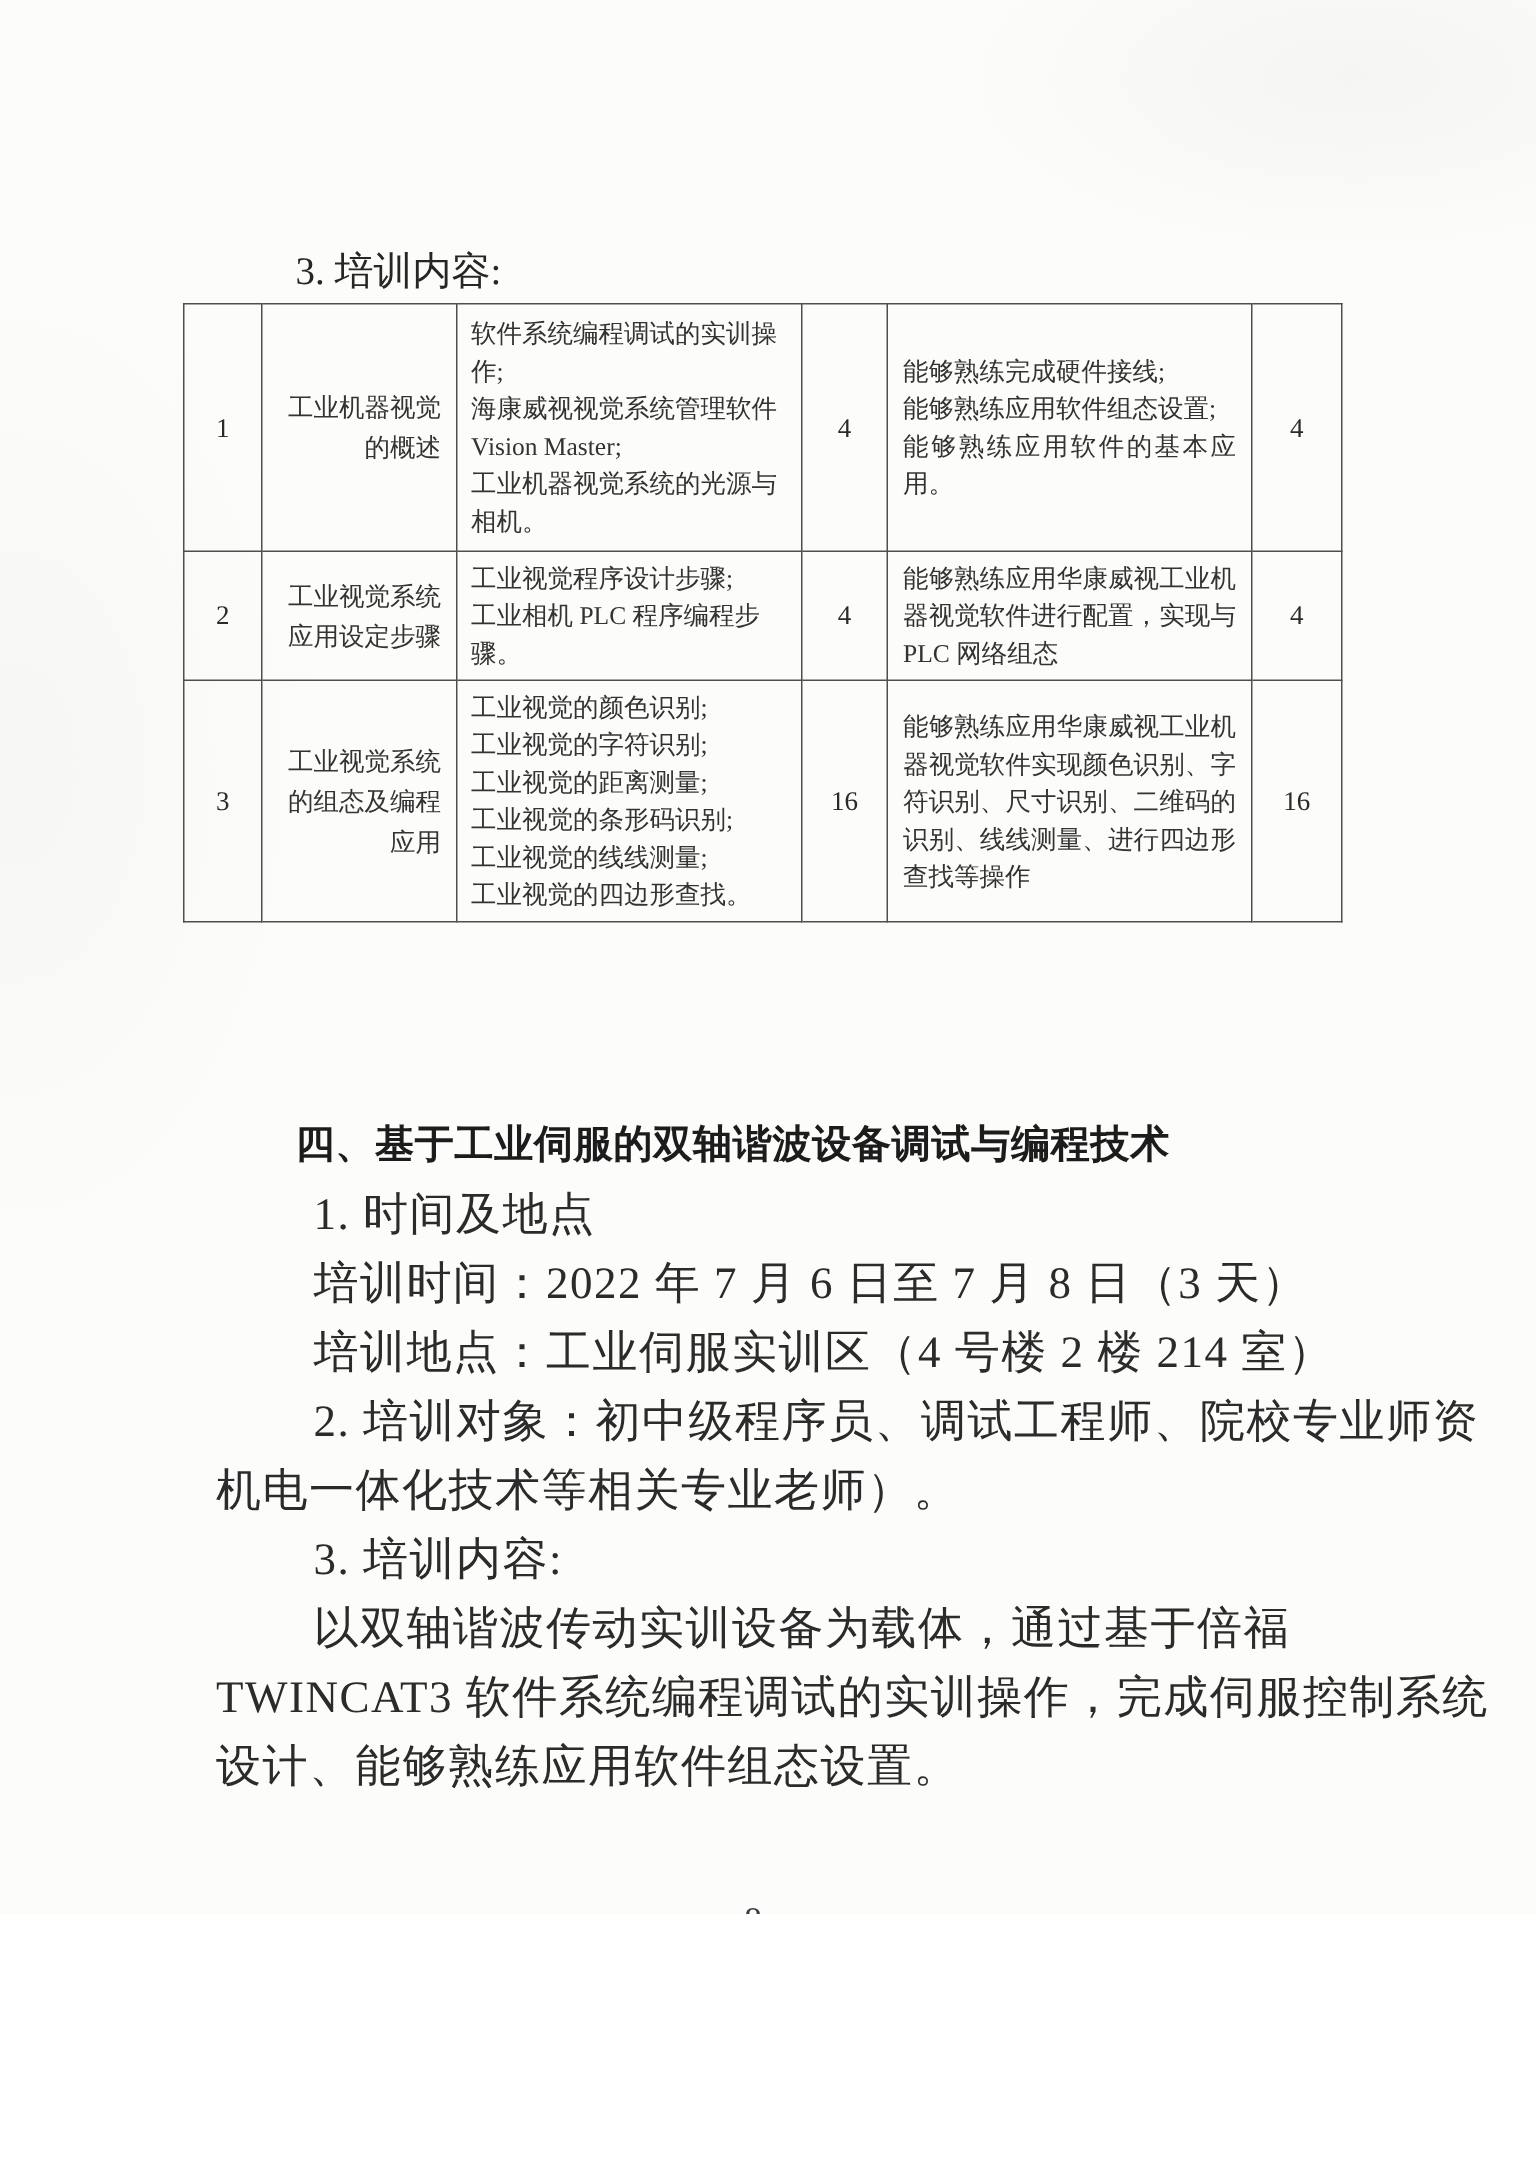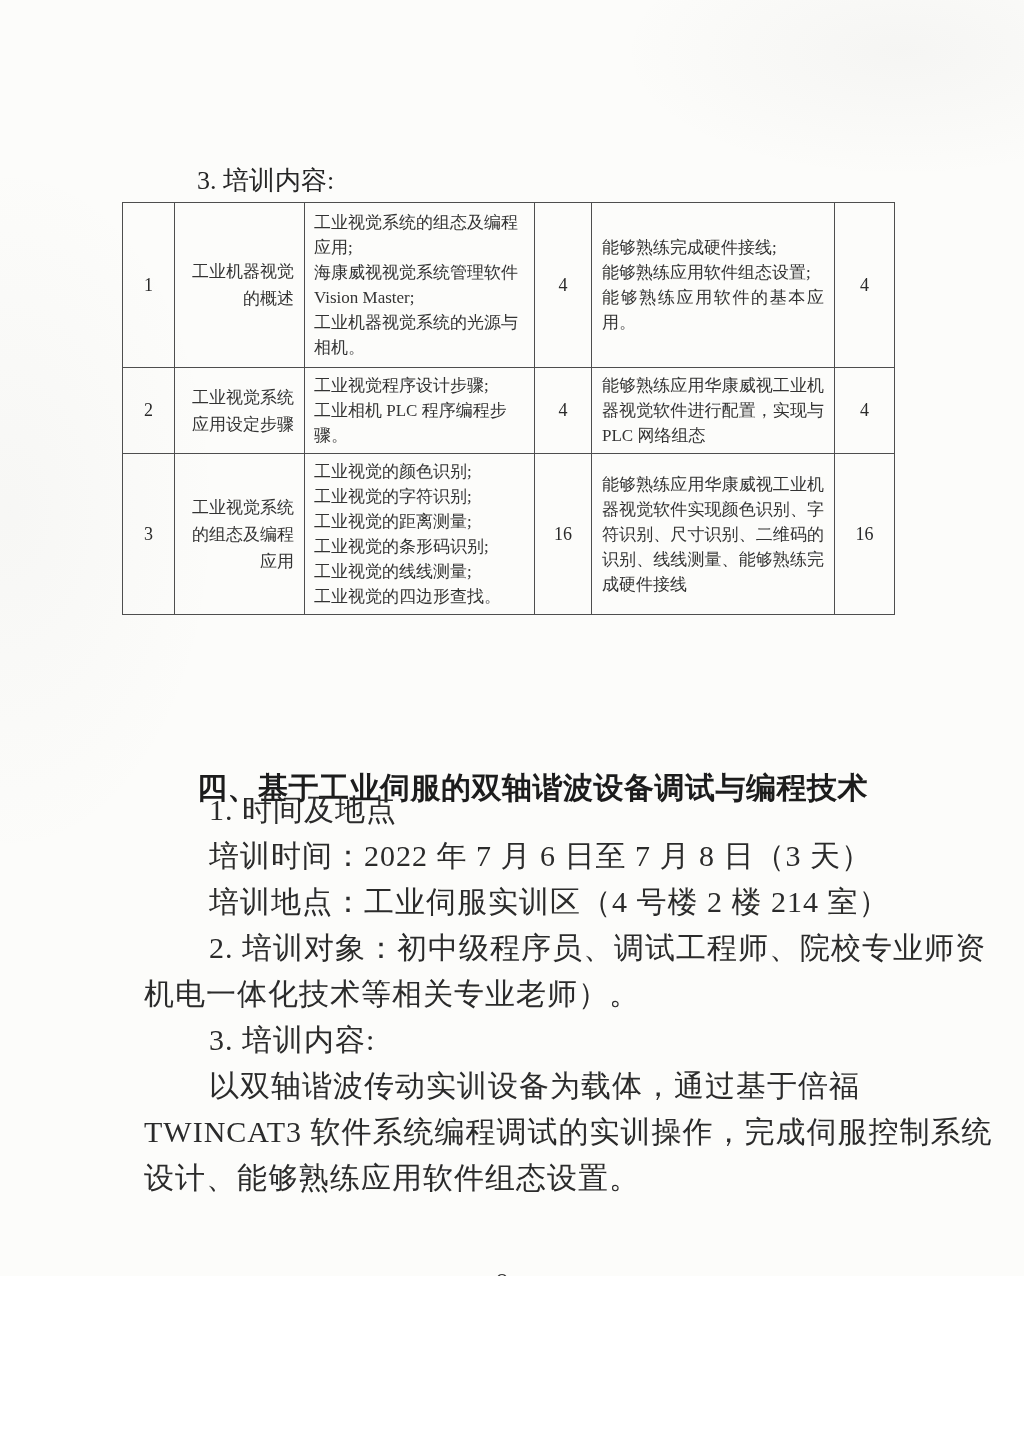--- a/index.html
+++ b/index.html
@@ -41,23 +41,23 @@
     color:#1f1f1f;text-align:center;padding:2px;
   }
   .c-no,.c-hours{text-align:center;font-size:18px;color:#2a2a2a;}
   .c-unit{padding:4px 10px;line-height:27px;text-align:right;}
   .c-teach{padding:5px 9px;line-height:25px;text-align:left;}
   .c-practice{padding:5px 10px;line-height:25px;text-align:justify;}
   .cell-line{display:block;}
 
   
   .section-title{
-    position:absolute;left:197px;top:768px;
+    position:absolute;left:197px;top:742px;
     font-family:"Liberation Sans","DejaVu Sans",sans-serif;
-    font-weight:700;font-size:30px;line-height:40px;
+    font-weight:700;font-size:26px;line-height:40px;
     letter-spacing:0.5px;color:#1c1c1c;white-space:nowrap;
   }
 
   
   .paras{
     position:absolute;left:144px;top:787px;width:760px;
     font-size:30px;color:#2b2b2b;
   }
   .paras p{
     margin:0;height:46px;line-height:46px;
@@ -87,21 +87,21 @@
         <col style="width:230px">
       <col style="width:57px">
         <col style="width:243px">
         <col style="width:60px">
     </colgroup>
     <tbody>
     <tr style="height:165px">
       <td class="c-no">1</td>
       <td class="c-unit">工业机器视觉的概述</td>
       <td class="c-teach">
-        <span class="cell-line">工业视觉系统的组态及编程应用;</span>
+        <span class="cell-line">软件系统编程调试的实训操作;</span>
         <span class="cell-line">海康威视视觉系统管理软件 Vision Master;</span>
         <span class="cell-line">工业机器视觉系统的光源与相机。</span>
       </td>
       <td class="c-hours">4</td>
       <td class="c-practice">
         <span class="cell-line">能够熟练完成硬件接线;</span>
         <span class="cell-line">能够熟练应用软件组态设置;</span>
         <span class="cell-line">能够熟练应用软件的基本应用。</span>
       </td>
       <td class="c-hours">4</td>
@@ -125,21 +125,21 @@
       <td class="c-teach">
         <span class="cell-line">工业视觉的颜色识别;</span>
         <span class="cell-line">工业视觉的字符识别;</span>
         <span class="cell-line">工业视觉的距离测量;</span>
         <span class="cell-line">工业视觉的条形码识别;</span>
         <span class="cell-line">工业视觉的线线测量;</span>
         <span class="cell-line">工业视觉的四边形查找。</span>
       </td>
       <td class="c-hours">16</td>
       <td class="c-practice">
-        <span class="cell-line">能够熟练应用华康威视工业机器视觉软件实现颜色识别、字符识别、尺寸识别、二维码的识别、线线测量、能够熟练完成硬件接线</span>
+        <span class="cell-line">能够熟练应用华康威视工业机器视觉软件实现颜色识别、字符识别、尺寸识别、二维码的识别、线线测量、进行四边形查找等操作</span>
       </td>
       <td class="c-hours">16</td>
     </tr>
   </tbody>
     </table>
 
   <div class="section-title">四、基于工业伺服的双轴谐波设备调试与编程技术</div>
 
   <div class="paras">
     <p class="ind">1. 时间及地点</p>

